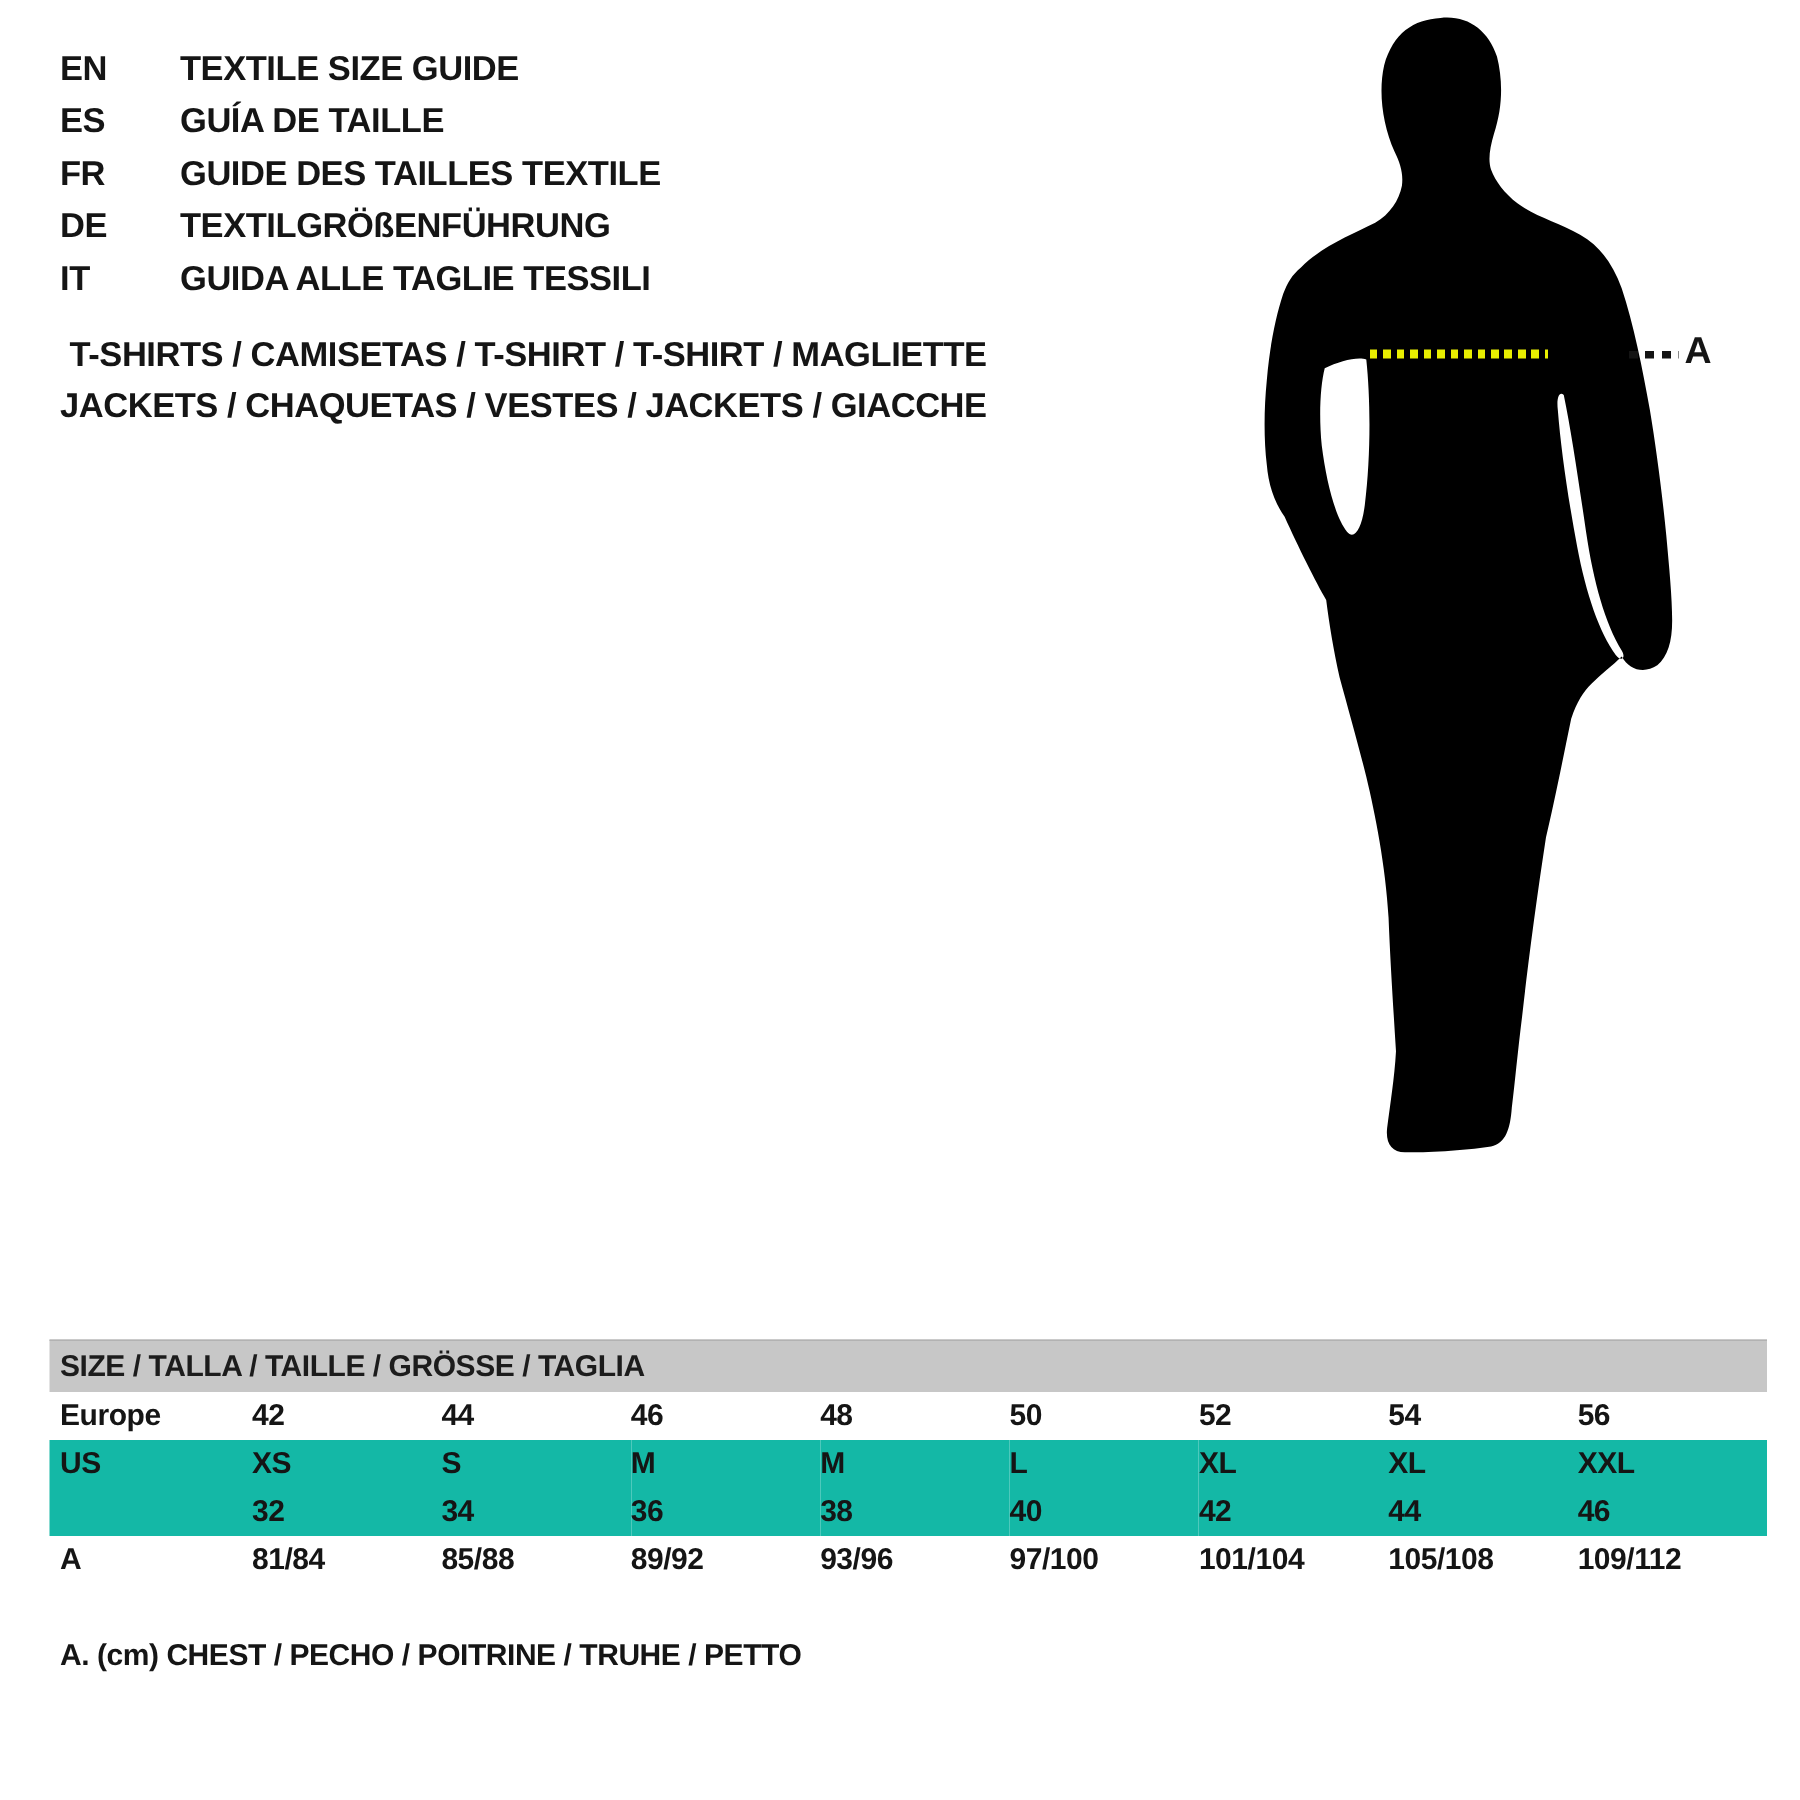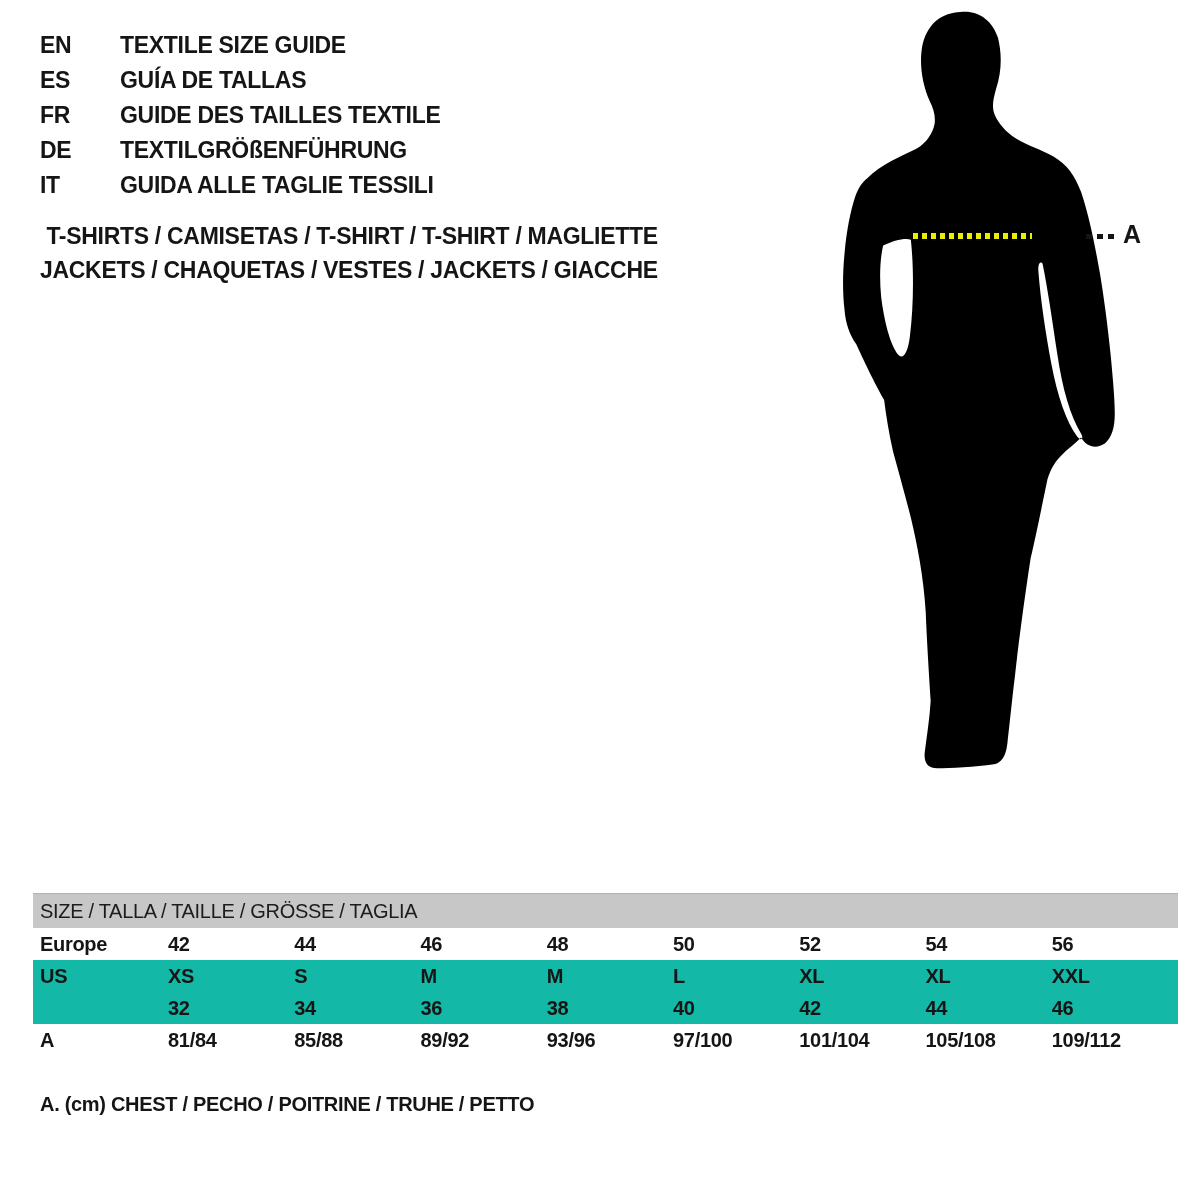--- a/index.html
+++ b/index.html
@@ -25,42 +25,42 @@
     position:absolute; left:1086px; top:234px; width:33px; height:5px;
     background:repeating-linear-gradient(90deg,#141414 0 6px,transparent 6px 11px);
   }
   .marker-label { position:absolute; left:1123px; top:220px; font-size:25px; font-weight:bold; }
   
   .man-heading { position:absolute; left:40px; top:841px; font-size:20px; font-weight:bold; }
   
   .size-table { position:absolute; left:33px; top:893px; width:1145px; }
   .table-header {
     height:35px; line-height:35px; background:#c7c7c7; border-top:1px solid #b2b2b2;
-    font-size:20px; font-weight:normal; padding-left:7px; color:#1c1c1c;
+    font-size:20px; font-weight:bold; padding-left:7px; color:#1c1c1c;
   }
   table { border-collapse:collapse; table-layout:fixed; width:1145px; }
   td { height:32px; font-size:20px; font-weight:bold; vertical-align:middle; }
   td.lbl { width:135px; text-align:left; padding-left:7px; }
   tr.shaded { background:#14b8a6; }
   
   .footnote { position:absolute; left:40px; top:1093px; font-size:20px; font-weight:bold; }
 </style>
 </head>
 <body>
 
 <div class="page">
 
   <div class="lang-block">
     <div class="lang-row">
       <span class="lang-code">EN</span>
       <span class="lang-label">TEXTILE SIZE GUIDE</span>
     </div>
     <div class="lang-row">
       <span class="lang-code">ES</span>
-      <span class="lang-label">GUÍA DE TALLAS</span>
+      <span class="lang-label">GUÍA DE TAILLE</span>
     </div>
     <div class="lang-row">
       <span class="lang-code">FR</span>
       <span class="lang-label">GUIDE DES TAILLES TEXTILE</span>
     </div>
     <div class="lang-row">
       <span class="lang-code">DE</span>
       <span class="lang-label">TEXTILGRÖßENFÜHRUNG</span>
     </div>
     <div class="lang-row">

